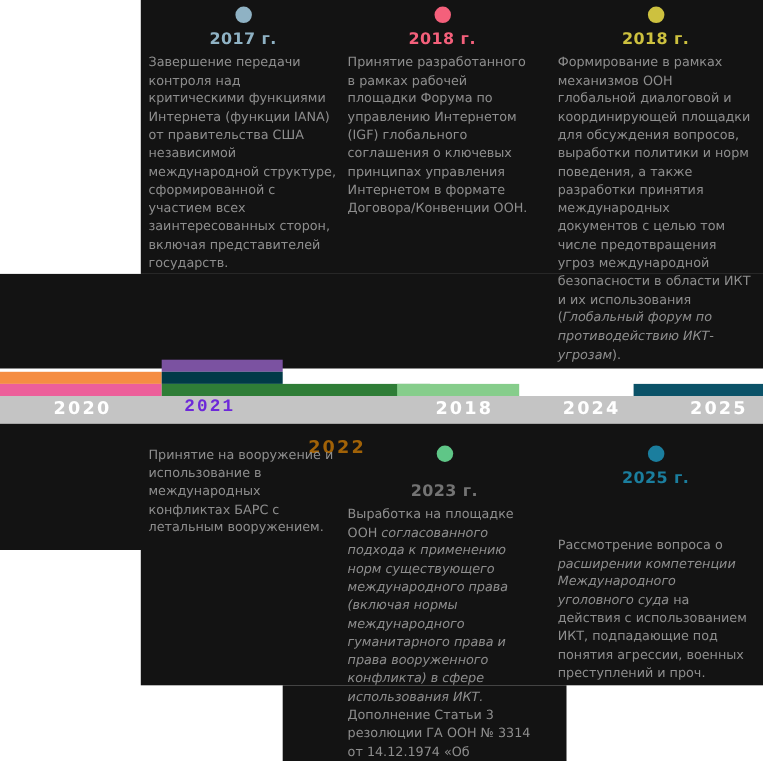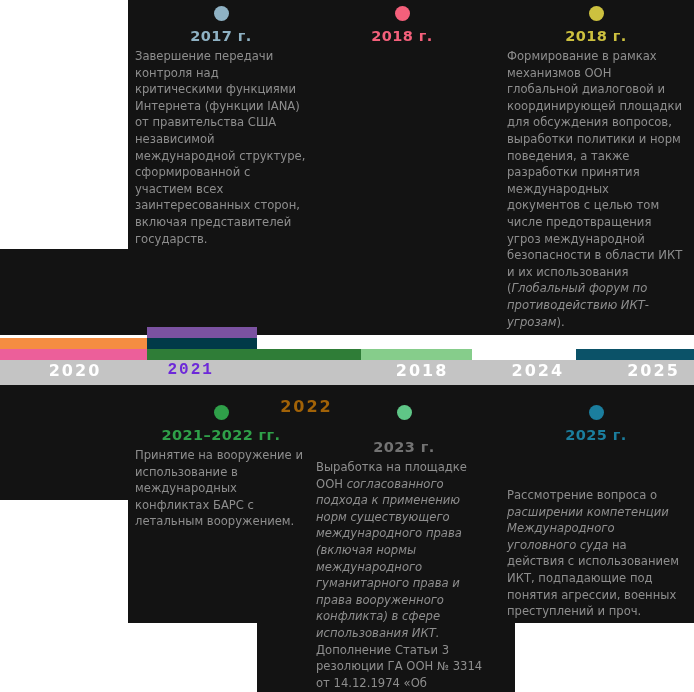--- a/index.html
+++ b/index.html
@@ -146,35 +146,32 @@
       <span class="card-year" style="color: rgb(143, 178, 196);">2017 г.</span>
     </div>
     <div class="card-body" style="color: rgb(142, 142, 142);">Завершение передачи контроля над критическими функциями Интернета (функции IANA) от правительства США независимой международной структуре, сформированной с участием всех заинтересованных сторон, включая представителей государств.</div>
   </div>
 
   <div class="card" id="card-2018a">
     <div class="card-head">
       <span class="dot" style="background: rgb(244, 96, 123);"></span>
       <span class="card-year" style="color: rgb(244, 96, 123);">2018 г.</span>
     </div>
+    <div class="card-body" style="color: rgb(142, 142, 142);">Принятие разработанного в рамках рабочей площадки Форума по управлению Интернетом (IGF) глобального соглашения о ключевых принципах управления Интернетом в формате Договора/Конвенции ООН.</div>
   </div>
 
   <div class="card" id="card-2018b">
     <div class="card-head">
       <span class="dot" style="background: rgb(205, 193, 63);"></span>
       <span class="card-year" style="color: rgb(205, 193, 63);">2018 г.</span>
     </div>
     <div class="card-body" style="color: rgb(142, 142, 142);">Формирование в рамках механизмов ООН глобальной диалоговой и координирующей площадки для обсуждения вопросов, выработки политики и норм поведения, а также разработки принятия международных документов с целью том числе предотвращения угроз международной безопасности в области ИКТ и их использования (<i>Глобальный форум по противодействию ИКТ-угрозам</i>).</div>
   </div>
 
   <div class="card" id="card-2021">
-    <div class="card-head">
-      <span class="dot" style="background: rgb(47, 160, 73);"></span>
-      <span class="card-year" style="color: rgb(47, 160, 73);">2021–2022 гг.</span>
-    </div>
     <div class="card-body" style="color: rgb(142, 142, 142);">Принятие на вооружение и использование в международных конфликтах БАРС с летальным вооружением.</div>
   </div>
 
   <div class="card" id="card-2023">
     <div class="card-head">
       <span class="dot" style="background: rgb(95, 198, 135);"></span>
       <span class="card-year" style="color: #737373; margin-top: 12px;">2023 г.</span>
     </div>
     <div class="card-body" style="color: rgb(142, 142, 142);">Выработка на площадке ООН <i>согласованного подхода к применению норм существующего международного права (включая нормы международного гуманитарного права и права вооруженного конфликта) в сфере использования ИКТ.</i> Дополнение Статьи 3 резолюции ГА ООН № 3314 от 14.12.1974 «Об определении агрессии» определением агрессии с использованием ИКТ.</div>
   </div>

